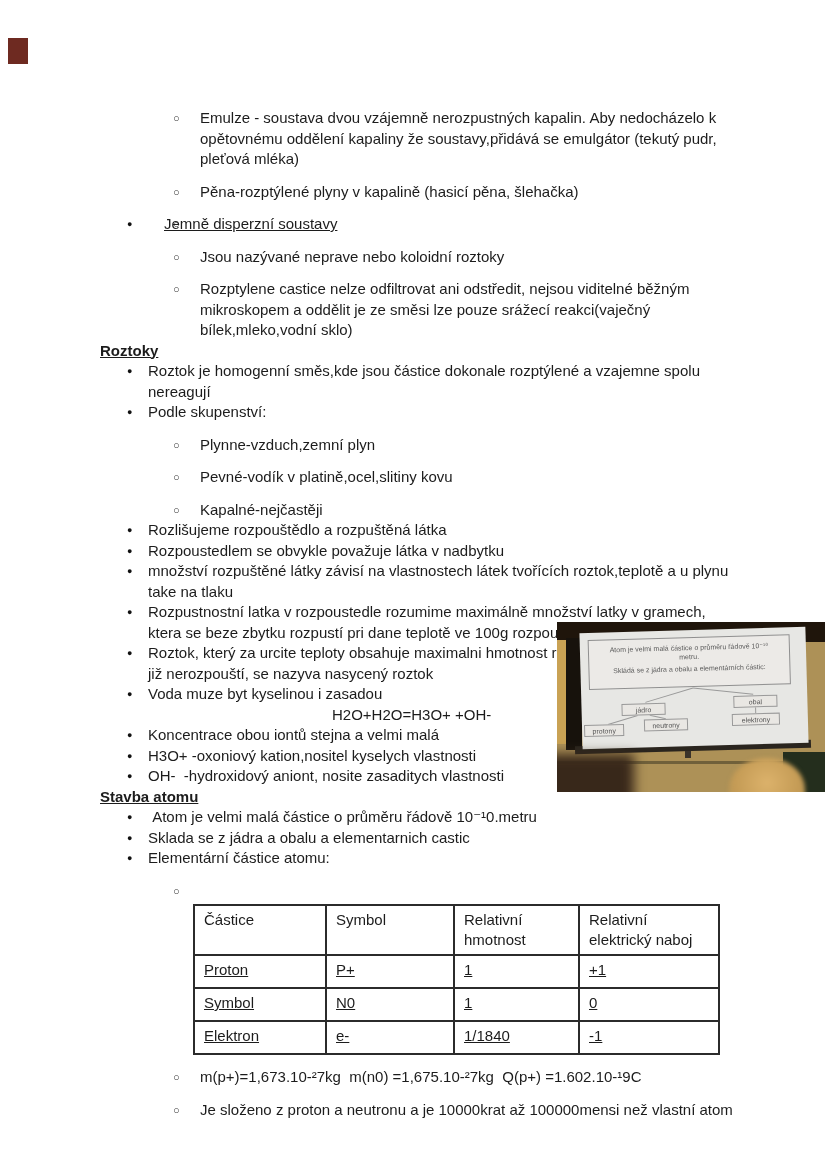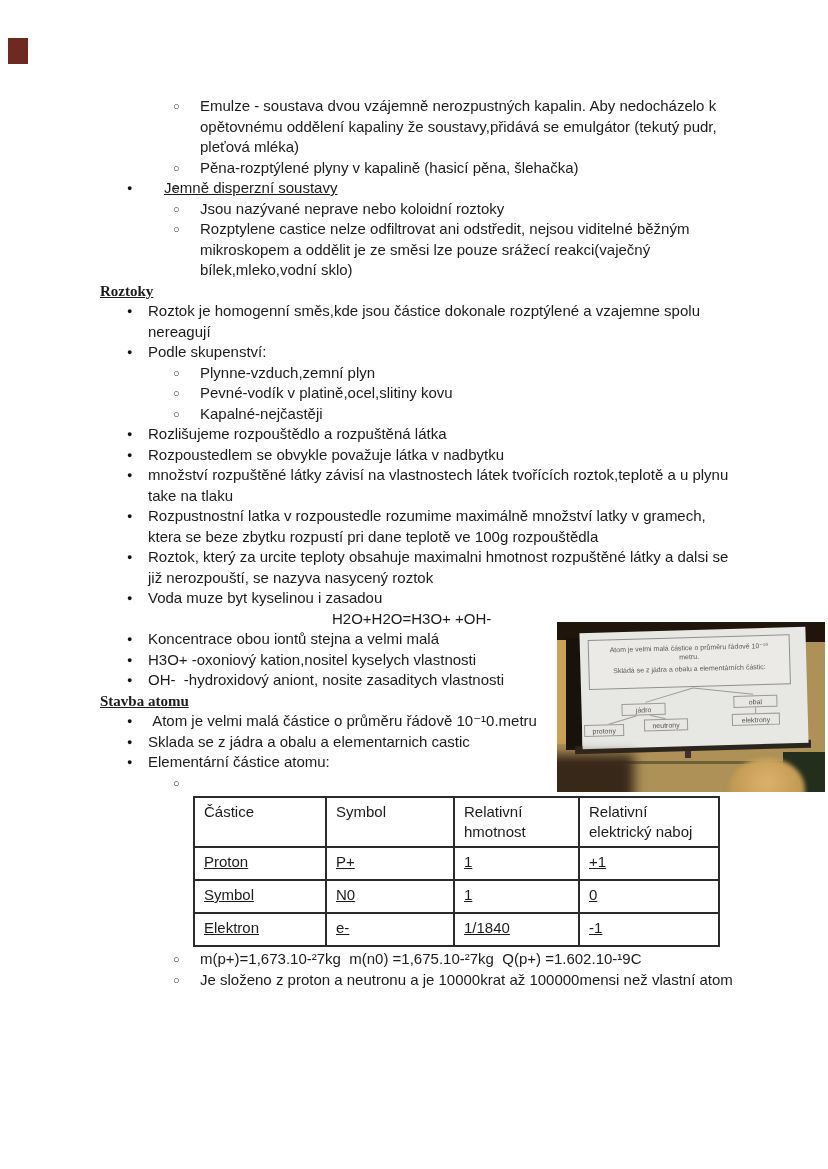--- a/index.html
+++ b/index.html
@@ -2,24 +2,24 @@
 <html><head>
 <meta charset="utf-8">
 <style>
   html,body{margin:0;padding:0;}
   body{
     width:828px;height:1169px;background:#ffffff;position:relative;overflow:hidden;
     font-family:"Liberation Sans","DejaVu Sans",sans-serif;font-size:15px;color:#1c1c1c;
   }
   .red-marker{position:absolute;left:8px;top:38px;width:20px;height:26px;background:#6e2a21;}
   .content{position:absolute;left:100px;top:96px;width:634px;line-height:20.5px;}
-  .h{font-weight:bold;text-decoration:underline;font-family:Liberation Serif, serif;}
+  .h{font-weight:bold;text-decoration:underline;}
   .li{position:relative;}
   .l1{padding-left:48px;}
-  .l2{padding-left:100px;}
+  .l2{padding-left:100px;margin-top:12px;}
   .li .b1{position:absolute;left:27px;top:0;font-size:9px;color:#111;}
   .li .b1::before{content:"●";}
   .li .b2{position:absolute;left:73px;top:0;font-size:11px;color:#333;}
   .li .b2::before{content:"○";}
   .u-line{text-decoration:underline;margin-left:16px;}
   .t{white-space:pre-wrap;}
   .eq{padding-left:232px;}
   
   .tblwrap{margin:3px 0 2px 93px;}
   table.tbl{border-collapse:collapse;table-layout:fixed;width:525px;}

